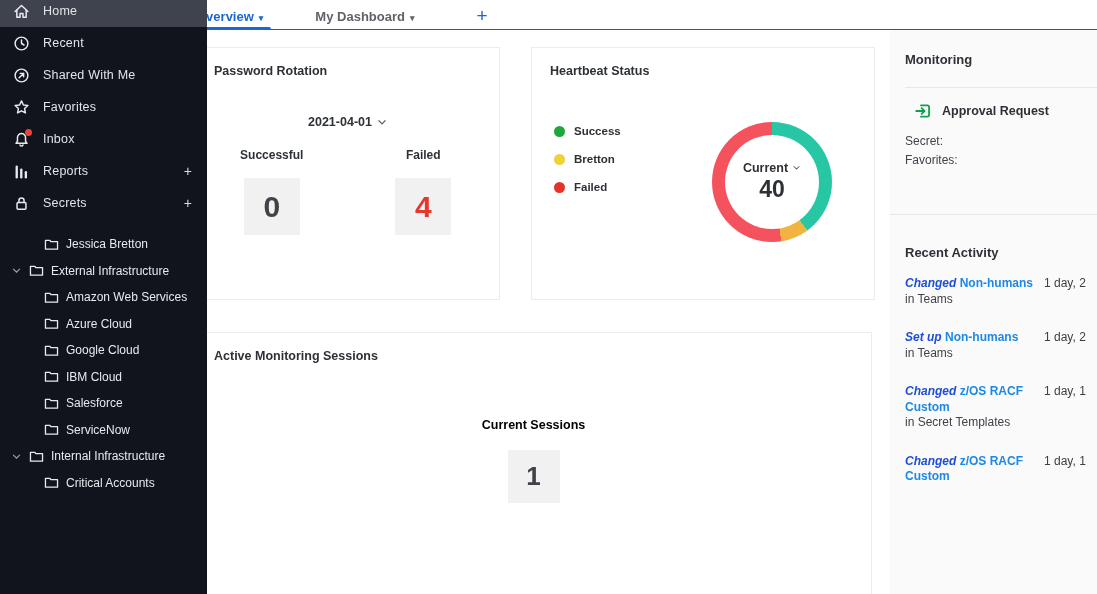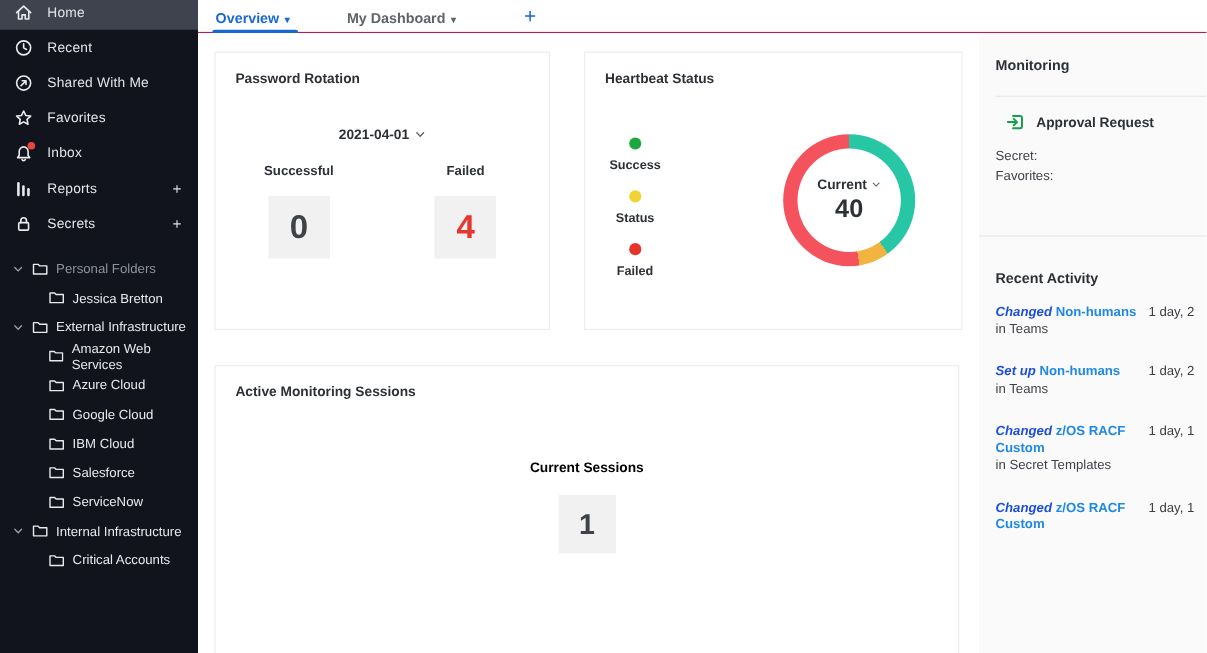--- a/index.html
+++ b/index.html
@@ -3,21 +3,21 @@
 <meta charset="utf-8">
 <style>
   * { box-sizing: border-box; margin: 0; padding: 0; }
   html,body { width:1097px; height:594px; overflow:hidden; }
   body {
     font-family: "Liberation Sans", sans-serif;
     background:#ffffff; color:#3c4043; position:relative;
   }
   
   .sidebar {
-    position:absolute; left:0; top:0; width:180px; height:594px;
+    position:absolute; left:0; top:0; width:207px; height:594px;
     background:#11141d; color:#e2e4e8; z-index:5;
   }
   .nav { margin-top:-5px; }
   .nav-item {
     height:32px; display:flex; align-items:center; gap:13px;
     padding:0 13px; font-size:12.5px; cursor:pointer;
   }
   .nav-item.selected { background:#3e434e; }
   .nav-item .ico { width:17px; height:17px; flex:0 0 17px; position:relative; display:flex; align-items:center; justify-content:center; }
   .nav-item .lbl { flex:1; letter-spacing:.2px; }
@@ -60,21 +60,21 @@
   .stat-box {
     width:56px; height:57px; background:#f1f1f2; margin:16px auto 0 auto;
     display:flex; align-items:center; justify-content:center;
     font-size:30px; font-weight:bold; color:#3f4348;
   }
   .stat-box.red { color:#e5372e; }
   
   #card-hb { left:351px; top:47px; width:344px; height:253px; }
   .hb-body { display:flex; }
   .hb-legend { margin:47px 0 0 22px; }
-  .legend-row { display:flex; align-items:center; gap:9px; margin-bottom:16px;flex-direction:column; }
+  .legend-row { display:flex; align-items:center; gap:9px; margin-bottom:16px; }
   .legend-dot { width:11px; height:11px; border-radius:50%; background:#999; }
   .legend-lbl { font-size:11.5px; font-weight:bold; color:#2d3136; }
   .donut-wrap { position:absolute; left:180px; top:74px; width:120px; height:120px; }
   .donut { width:120px; height:120px; border-radius:50%; position:relative; }
   .donut::after { content:""; position:absolute; inset:13px; background:#fff; border-radius:50%; }
   .donut-center {
     position:absolute; inset:0; display:flex; flex-direction:column;
     align-items:center; justify-content:center; z-index:2;
   }
   .donut-center .cur { font-size:12.5px; font-weight:bold; color:#2d3136; display:flex; align-items:center; gap:4px; cursor:pointer; }
@@ -175,31 +175,20 @@
             <rect x="3.8" y="7" width="8.4" height="6.4" rx="1"></rect>
             <path d="M5.6 7 V5.2 a2.4 2.4 0 0 1 4.8 0 V7"></path>
           </svg>
       </span>
       <span class="lbl">Secrets</span>
       <span class="plus">+</span>
     </div>
   </div>
 
   <div class="tree">
-    <div class="tree-row dim">
-      <span class="tw">
-          <svg class="chev" width="9" height="7" viewBox="0 0 10 8">
-            <path d="M1.5 2.5 L5 6 L8.5 2.5"></path>
-          </svg>
-        </span>
-      <svg class="sico" width="15" height="13" viewBox="0 0 16 14">
-          <path d="M1.5 2.5 H6 L7.5 4 H14.5 V12 H1.5 Z"></path>
-        </svg>
-      <span class="lbl">Personal Folders</span>
-    </div>
     <div class="tree-row child">
       <svg class="sico" width="15" height="13" viewBox="0 0 16 14">
           <path d="M1.5 2.5 H6 L7.5 4 H14.5 V12 H1.5 Z"></path>
         </svg>
       <span class="lbl">Jessica Bretton</span>
     </div>
     <div class="tree-row">
       <span class="tw">
           <svg class="chev" width="9" height="7" viewBox="0 0 10 8">
             <path d="M1.5 2.5 L5 6 L8.5 2.5"></path>
@@ -303,21 +292,21 @@
   <div class="card" id="card-hb">
     <div class="card-title">Heartbeat Status</div>
     <div class="hb-body">
       <div class="hb-legend">
         <div class="legend-row">
           <span class="legend-dot" style="background: rgb(28, 168, 60);"></span>
           <span class="legend-lbl">Success</span>
         </div>
         <div class="legend-row">
           <span class="legend-dot" style="background: rgb(240, 210, 50);"></span>
-          <span class="legend-lbl">Status</span>
+          <span class="legend-lbl">Bretton</span>
         </div>
         <div class="legend-row">
           <span class="legend-dot" style="background: rgb(230, 51, 40);"></span>
           <span class="legend-lbl">Failed</span>
         </div>
       </div>
       <div class="donut-wrap">
         <div class="donut" style="background: conic-gradient(rgb(39, 199, 166) 0deg, rgb(39, 199, 166) 144deg, rgb(242, 180, 64) 144deg, rgb(242, 180, 64) 171deg, rgb(244, 83, 94) 171deg, rgb(244, 83, 94) 360deg);"></div>
         <div class="donut-center">
           <span class="cur">

